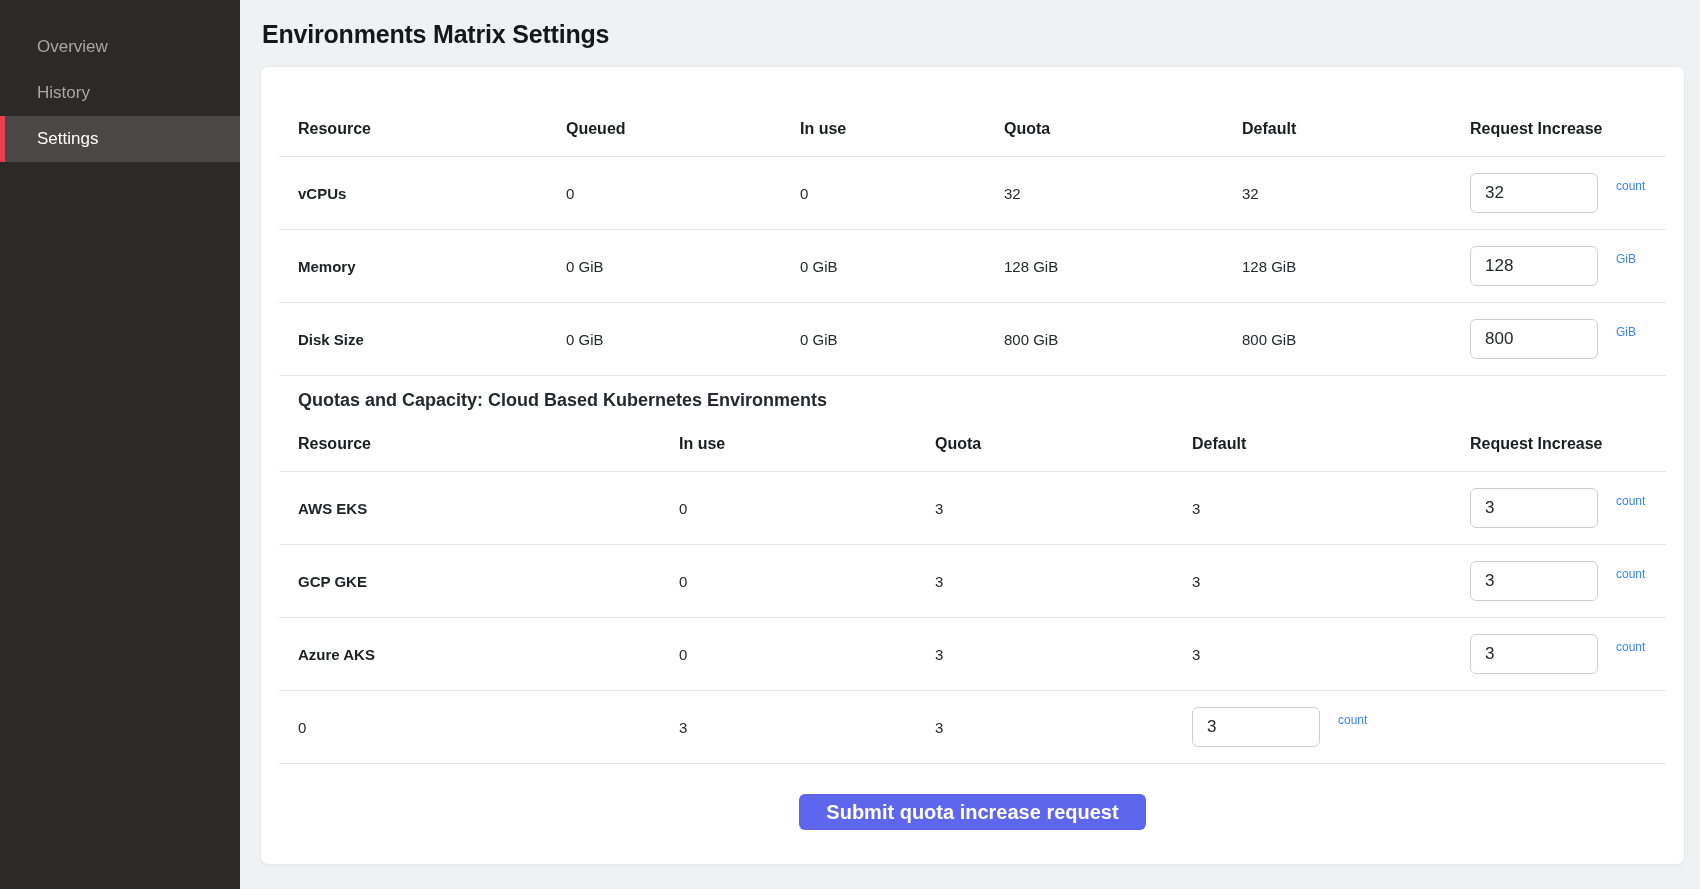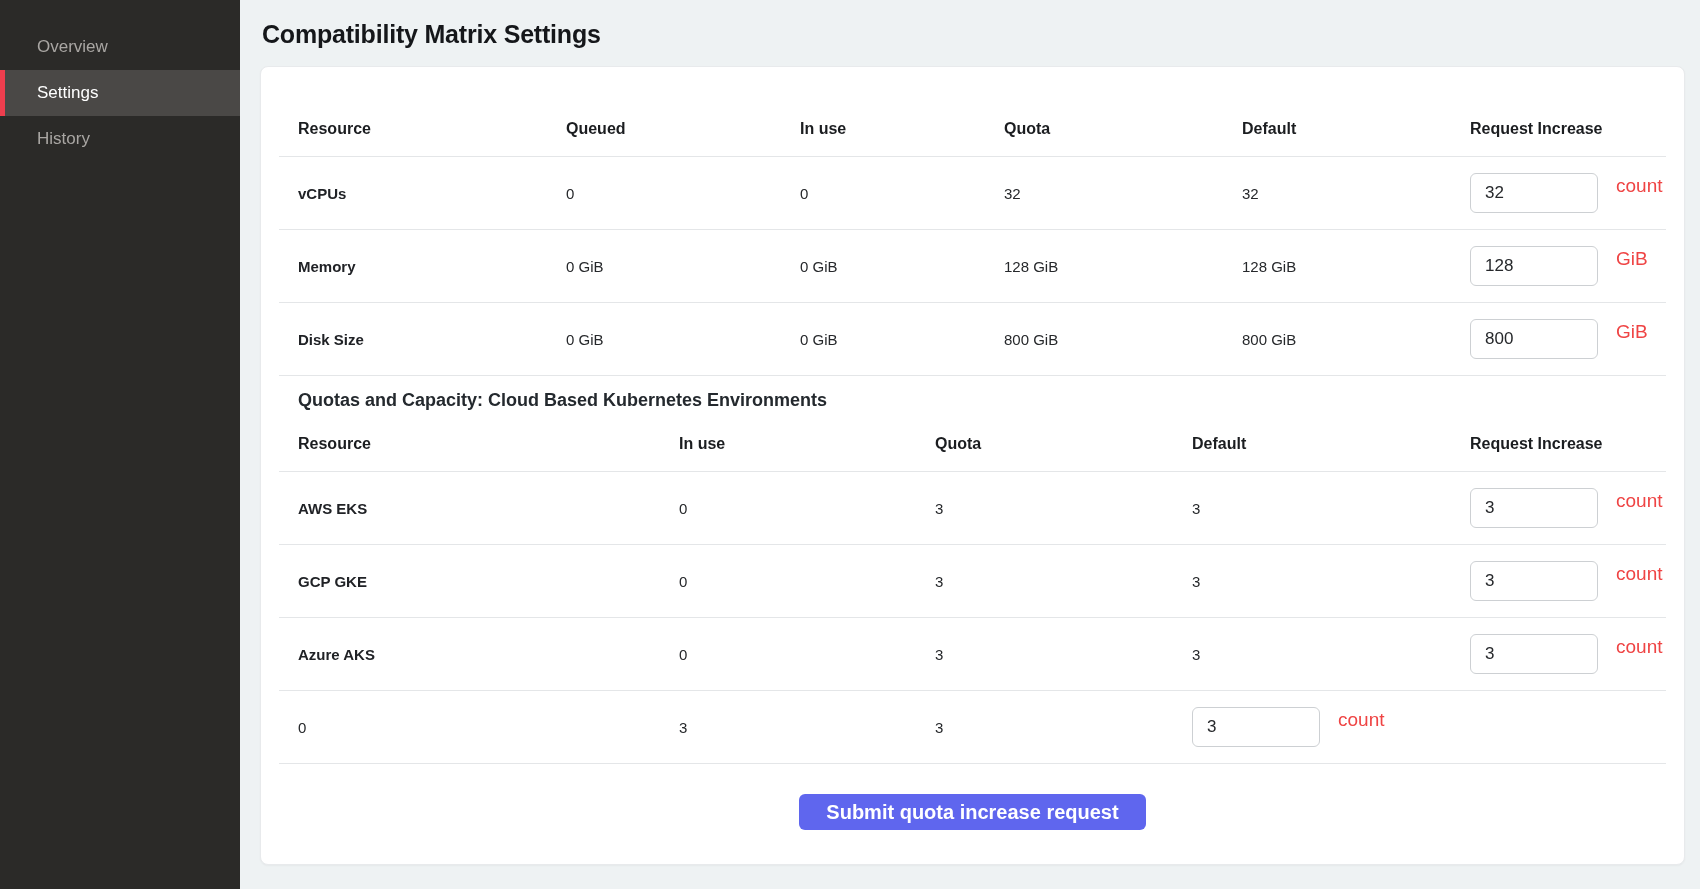--- a/index.html
+++ b/index.html
@@ -95,22 +95,22 @@
     border: 1px solid #cdd0d3;
     border-radius: 6px;
     font-family: "Liberation Sans", "DejaVu Sans", sans-serif;
     font-size: 17px;
     color: #26282b;
     padding: 0 0 0 14px;
     background: #fff;
     outline: none;
   }
   .unit-label {
-    font-size: 19px;
-    color: #ef4444;
+    font-size: 12px;
+    color: #3b82f6;
     margin-left: 18px;
     position: relative;
     top: -7px;
   }
 
   .section-2-header { margin-top: 14px; }
   .k8s-head { margin-top: 5px; }
 
   .submit-row {
     display: flex;
@@ -130,30 +130,30 @@
     cursor: pointer;
   }
 </style>
 </head>
 <body>
 
 <nav class="sidebar">
   <div class="nav-item">
       <span>Overview</span>
     </div>
+  <div class="nav-item">
+      <span>History</span>
+    </div>
   <div class="nav-item selected">
       <span>Settings</span>
     </div>
-  <div class="nav-item">
-      <span>History</span>
-    </div>
 </nav>
 
 <main class="main">
-  <h1 class="page-title">Compatibility Matrix Settings</h1>
+  <h1 class="page-title">Environments Matrix Settings</h1>
 
   <div class="card">
 
 
     <div class="table">
       <div class="t-row t-head vm-grid">
         <div class="cell">Resource</div>
         <div class="cell">Queued</div>
         <div class="cell">In use</div>
         <div class="cell">Quota</div>

